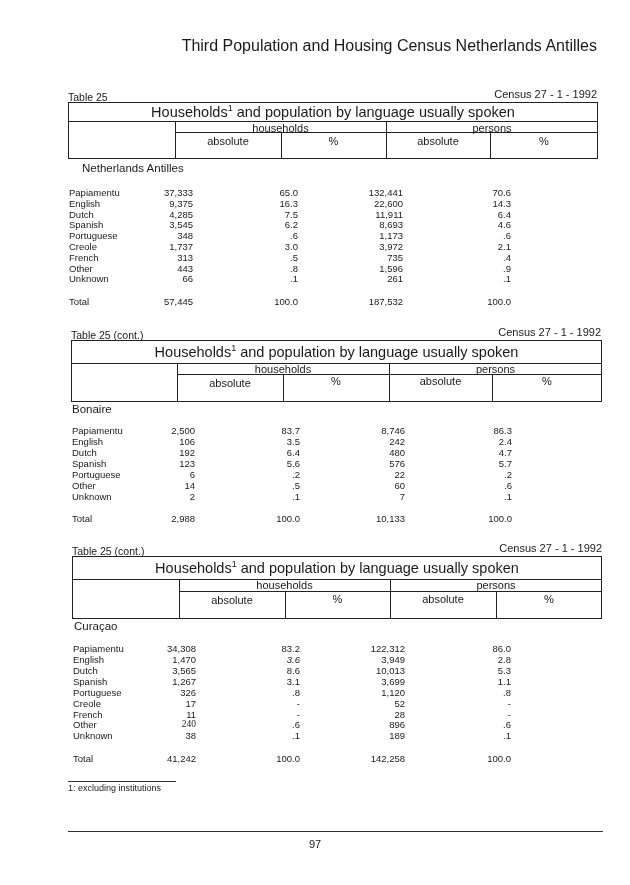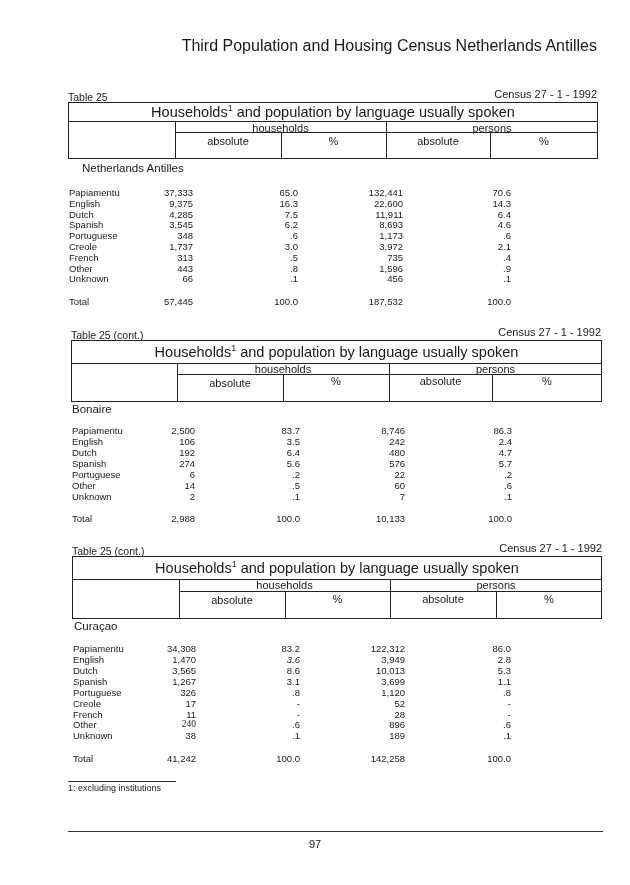--- a/index.html
+++ b/index.html
@@ -105,21 +105,21 @@
     <span class="lbl" style="left:69px;">Other</span>
     <span class="num" style="right:355px;">443</span>
     <span class="num" style="right:250px;">.8</span>
     <span class="num" style="right:145px;">1,596</span>
     <span class="num" style="right:37px;">.9</span>
   </div>
   <div class="row" style="top:273px;">
     <span class="lbl" style="left:69px;">Unknown</span>
     <span class="num" style="right:355px;">66</span>
     <span class="num" style="right:250px;">.1</span>
-    <span class="num" style="right:145px;">456</span>
+    <span class="num" style="right:145px;">261</span>
     <span class="num" style="right:37px;">.1</span>
   </div>
   <div class="row" style="top:296px;">
     <span class="lbl" style="left:69px;">Total</span>
     <span class="num" style="right:355px;">57,445</span>
     <span class="num" style="right:250px;">100.0</span>
     <span class="num" style="right:145px;">187,532</span>
     <span class="num" style="right:37px;">100.0</span>
   </div>
 </div>
@@ -160,21 +160,21 @@
   </div>
   <div class="row" style="top:447px;">
     <span class="lbl" style="left:72px;">Dutch</span>
     <span class="num" style="right:353px;">192</span>
     <span class="num" style="right:248px;">6.4</span>
     <span class="num" style="right:143px;">480</span>
     <span class="num" style="right:36px;">4.7</span>
   </div>
   <div class="row" style="top:458px;">
     <span class="lbl" style="left:72px;">Spanish</span>
-    <span class="num" style="right:353px;">274</span>
+    <span class="num" style="right:353px;">123</span>
     <span class="num" style="right:248px;">5.6</span>
     <span class="num" style="right:143px;">576</span>
     <span class="num" style="right:36px;">5.7</span>
   </div>
   <div class="row" style="top:469px;">
     <span class="lbl" style="left:72px;">Portuguese</span>
     <span class="num" style="right:353px;">6</span>
     <span class="num" style="right:248px;">.2</span>
     <span class="num" style="right:143px;">22</span>
     <span class="num" style="right:36px;">.2</span>

